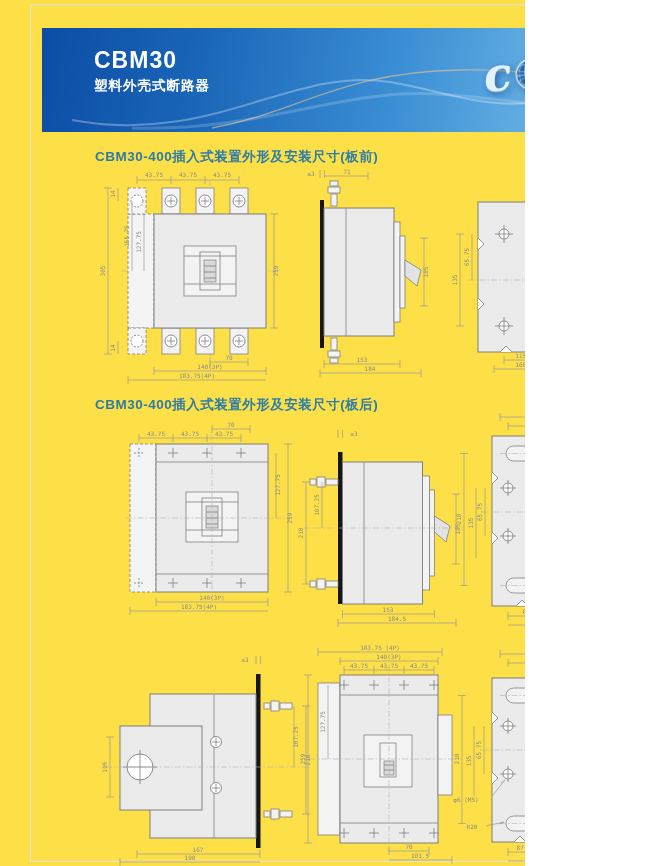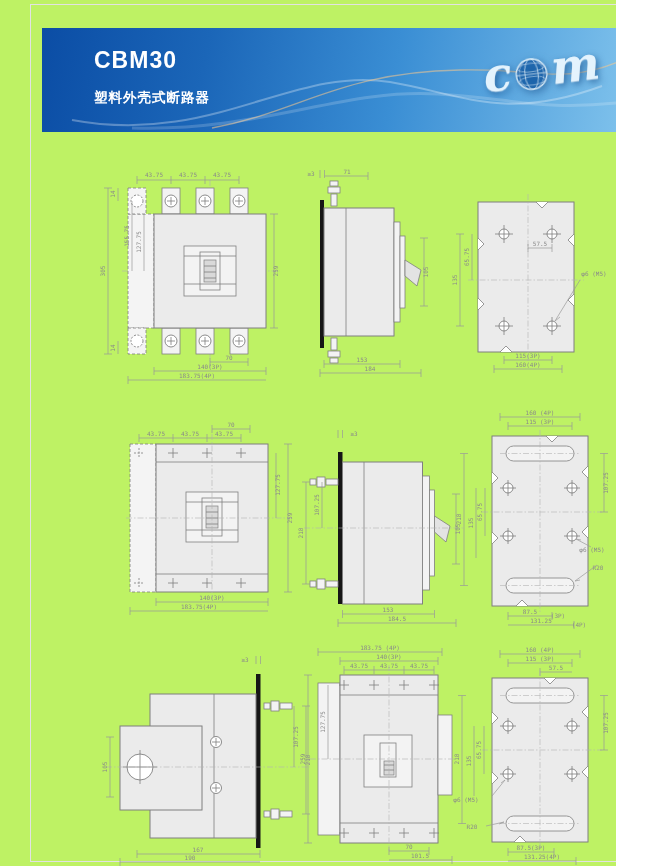--- a/index.html
+++ b/index.html
@@ -1,24 +1,24 @@
 <!DOCTYPE html>
 <html><head>
 <meta charset="utf-8">
 <style>
   html,body{margin:0;padding:0;background:#fff;}
-  .page{position:relative;width:580px;height:866px;background:#bef264;overflow:hidden;
-        font-family:"Liberation Sans",sans-serif;padding-left:36px;}
+  .page{position:relative;width:525px;height:866px;background:#fde047;overflow:hidden;
+        font-family:"Liberation Sans",sans-serif;}
   .frame{position:absolute;left:30px;top:4px;width:596px;height:856px;border:1px solid #e2e2e2;}
   
   .banner{position:absolute;left:42px;top:28px;width:584px;height:104px;
           background:linear-gradient(100deg,#0b4da5 0%,#1b66b8 28%,#3a8ed4 60%,#7fc2ec 100%);overflow:hidden;}
   .banner-text{position:absolute;left:52px;top:20px;color:#fff;z-index:3;}
   .banner-model{font-size:23px;font-weight:bold;letter-spacing:1px;line-height:1.1;}
-  .banner-sub{font-size:13.5px;font-weight:bold;margin-top:16px;letter-spacing:1px;}
+  .banner-sub{font-size:13.5px;font-weight:bold;margin-top:4px;letter-spacing:1px;}
   .swirls{position:absolute;left:0;top:0;z-index:1;}
   .logo{position:absolute;right:26px;top:14px;z-index:2;display:flex;align-items:center;
         transform:rotate(-7deg);font-family:"DejaVu Serif",serif;font-style:italic;font-weight:bold;
         font-size:46px;color:rgba(232,246,255,.92);
         text-shadow:0 1px 1px rgba(255,255,255,.55),2px 3px 7px rgba(6,56,118,.6);}
   .logo svg{margin:6px 1px 0 1px;filter:drop-shadow(2px 3px 4px rgba(6,56,118,.5));}
   
   .sec-title{position:absolute;left:95px;font-size:13.5px;font-weight:bold;color:#2e7ca6;letter-spacing:.5px;}
   
   svg.draw{position:absolute;overflow:visible;}
@@ -58,20 +58,22 @@
         <ellipse cx="20" cy="21" rx="7" ry="16" fill="none" stroke="rgba(240,250,255,.7)" stroke-width="1"></ellipse>
         <ellipse cx="20" cy="21" rx="13" ry="16" fill="none" stroke="rgba(240,250,255,.45)" stroke-width="1"></ellipse>
         <line x1="4" y1="21" x2="36" y2="21" stroke="rgba(240,250,255,.7)" stroke-width="1"></line>
         <ellipse cx="20" cy="14" rx="14" ry="4.5" fill="none" stroke="rgba(240,250,255,.5)" stroke-width="1"></ellipse>
         <ellipse cx="20" cy="28" rx="14" ry="4.5" fill="none" stroke="rgba(240,250,255,.5)" stroke-width="1"></ellipse>
       </svg>
       <span>m</span>
     </div>
   </div>
 
+  <div class="sec-title" style="top:148px">CBM30-400插入式装置外形及安装尺寸(板前)</div>
+  <div class="sec-title" style="top:396px">CBM30-400插入式装置外形及安装尺寸(板后)</div>
 
   <svg class="draw" style="left:98px;top:168px" width="185" height="214">
     <g>
       <line class="cl" x1="112" y1="12" x2="112" y2="200"></line>
         <line class="cl" x1="24" y1="103" x2="182" y2="103"></line>
     </g>
     <g>
       <rect class="dash" x="30" y="46" width="26" height="114"></rect>
       <rect class="dash" x="30" y="20" width="18" height="26"></rect>
         <rect class="dash" x="30" y="160" width="18" height="26"></rect>

